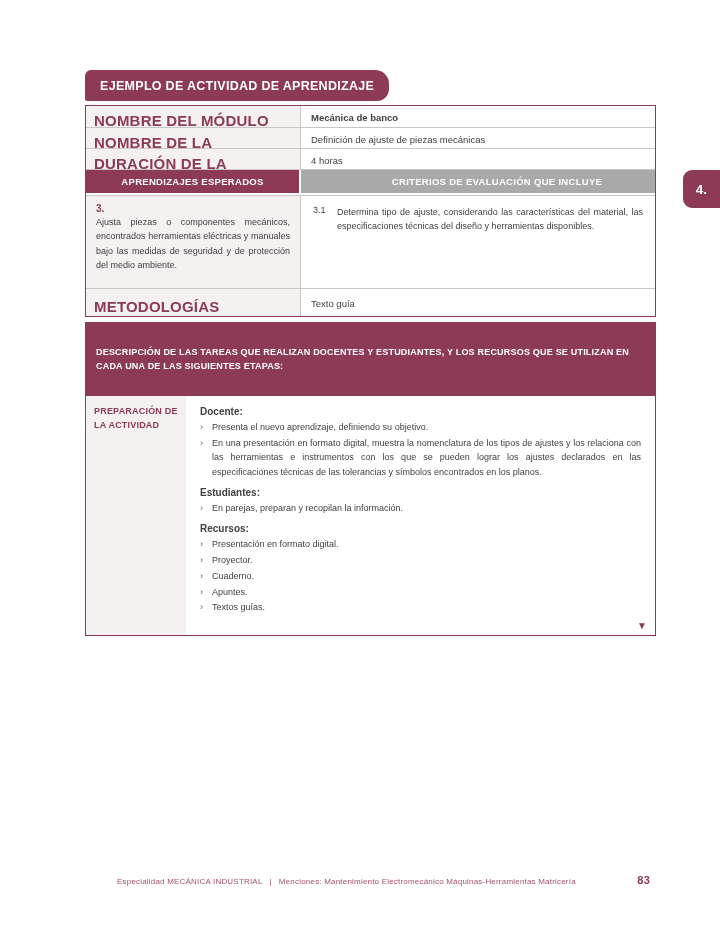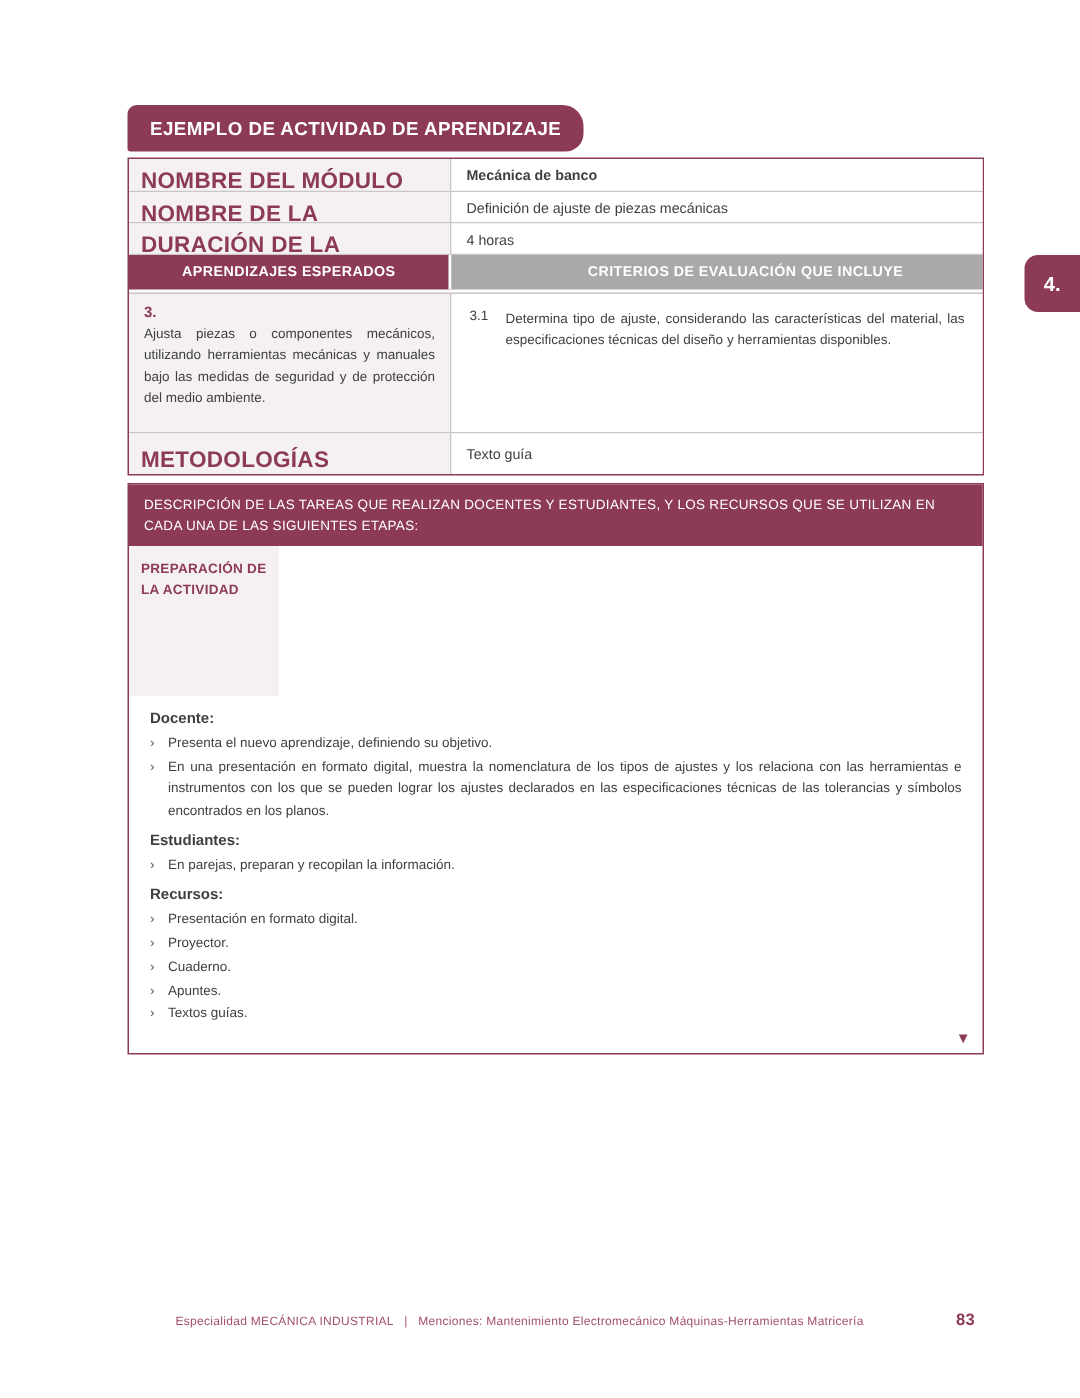--- a/index.html
+++ b/index.html
@@ -45,23 +45,23 @@
   .ap-num{color:var(--maroon);font-weight:bold;font-size:10px;display:block;margin-bottom:1px;}
   .ap-text{color:var(--text);font-size:9px;line-height:1.6;text-align:justify;}
   .crit-cell{background:#fff;position:relative;padding:9px 12px 9px 36px;}
   .crit-num{position:absolute;left:12px;top:9px;color:var(--text);font-size:9px;}
   .crit-text{color:var(--text);font-size:9px;line-height:1.6;text-align:justify;}
   .met-row{height:28px;}
   .met-row .cell{padding-top:9px;}
 
   
   .desc{width:100%;border:1px solid var(--maroon);margin-top:5px;background:#fff;}
-  .banner{background:var(--maroon);color:#fff;font-weight:normal;font-size:9px;
-    letter-spacing:.2px;line-height:1.6;padding:6px 10px;}
-  .desc-body{display:flex;min-height:239px;flex-direction:column;}
+  .banner{background:var(--maroon);color:#fff;font-weight:bold;font-size:9px;
+    letter-spacing:.2px;line-height:1.6;padding:22px 10px;}
+  .desc-body{display:flex;min-height:239px;}
   .stage-cell{width:100px;flex:0 0 100px;background:var(--label-bg);color:var(--maroon);
     font-weight:bold;font-size:9px;line-height:1.55;padding:9px 8px;letter-spacing:.2px;}
   .desc-content{flex:1;position:relative;padding:3px 14px 18px 14px;}
   .group-heading{color:var(--text);font-size:10px;font-weight:bold;margin:7px 0 3px 0;}
   .bullet{position:relative;padding-left:12px;color:var(--text);font-size:9px;
     line-height:1.65;margin:1px 0;text-align:justify;}
   .bullet .glyph{position:absolute;left:0;top:0;color:#555;}
   .expand-icon{position:absolute;right:8px;bottom:4px;color:var(--maroon);font-size:10px;line-height:1;}
 
   
@@ -98,21 +98,21 @@
         <div class="cell lcol label-cell">DURACIÓN DE LA ACTIVIDAD</div>
         <div class="cell rcol value-cell">4 horas</div>
       </div>
       <div class="row head-row">
         <div class="cell lcol head-cell head-left">APRENDIZAJES ESPERADOS</div>
         <div class="cell rcol head-cell head-right">CRITERIOS DE EVALUACIÓN QUE INCLUYE</div>
       </div>
       <div class="row body-row">
         <div class="cell lcol ap-cell">
           <span class="ap-num">3.</span>
-          <div class="ap-text">Ajusta piezas o componentes mecánicos, utilizando herramientas mecánicas y manuales bajo las medidas de seguridad y de protección del medio ambiente.</div>
+          <div class="ap-text">Ajusta piezas o componentes mecánicos, encontrados herramientas eléctricas y manuales bajo las medidas de seguridad y de protección del medio ambiente.</div>
         </div>
         <div class="cell rcol crit-cell">
           <span class="crit-num">3.1</span>
           <div class="crit-text">Determina tipo de ajuste, considerando las características del material, las especificaciones técnicas del diseño y herramientas disponibles.</div>
         </div>
       </div>
       <div class="row met-row">
         <div class="cell lcol label-cell">METODOLOGÍAS SELECCIONADAS</div>
         <div class="cell rcol value-cell">Texto guía</div>
       </div>

